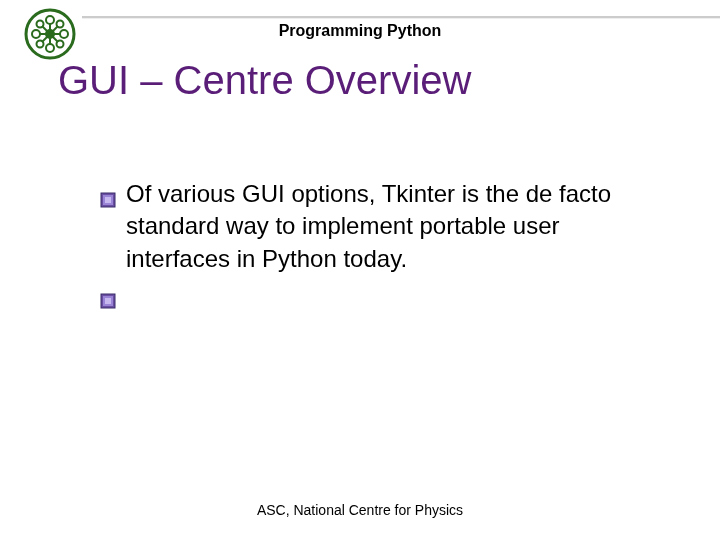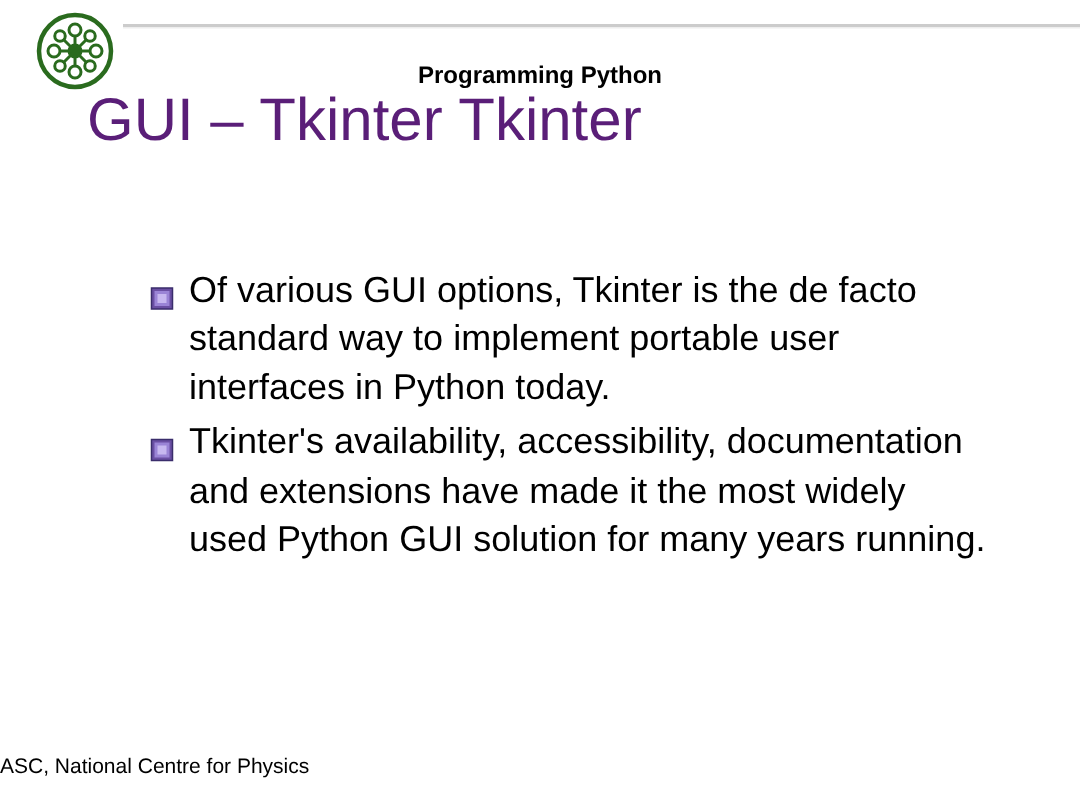--- a/index.html
+++ b/index.html
@@ -31,21 +31,20 @@
   .course-title {
     position: absolute;
     top: 22px;
     left: 0;
     right: 0;
     text-align: center;
     font-family: "Comic Sans MS", cursive, sans-serif;
     font-weight: bold;
     font-size: 16px;
     color: #000;
-    margin-top: 20px;
   }
   .slide-title {
     position: absolute;
     top: 58px;
     left: 58px;
     font-family: Verdana, Geneva, sans-serif;
     font-size: 40px;
     color: #5a1e78;
     font-weight: normal;
   }
@@ -70,20 +69,21 @@
     left: 0;
     top: 6px;
     width: 16px;
     height: 16px;
   }
   .footer {
     position: absolute;
     bottom: 22px;
     left: 0;
     right: 0;
+    text-align: center;
     font-family: "Comic Sans MS", cursive, sans-serif;
     font-size: 14px;
     color: #000;
   }
 </style>
 </head>
 <body>
 
 <div class="header-bar"></div>
 
@@ -103,38 +103,37 @@
       <line x1="26" y1="16" x2="26" y2="36"></line>
       <line x1="16" y1="26" x2="36" y2="26"></line>
       <line x1="18" y1="18" x2="34" y2="34"></line>
       <line x1="34" y1="18" x2="18" y2="34"></line>
     </g>
   </svg>
 </div>
 
 <div class="course-title">Programming Python</div>
 
-<div class="slide-title">GUI – Tkinter Tkinter</div>
+<div class="slide-title">GUI – Centre Overview</div>
 
 <div class="content">
   <div class="bullet">
     <span class="marker">
       <svg viewBox="0 0 16 16" width="16" height="16">
         <rect x="1" y="1" width="14" height="14" fill="#6a4fa3" stroke="#3a2d6b" stroke-width="1"></rect>
         <rect x="3" y="3" width="10" height="10" fill="#9a84d6"></rect>
         <rect x="5" y="5" width="6" height="6" fill="#c7b8f0"></rect>
       </svg>
     </span>
     <span>Of various GUI options, Tkinter is the de facto standard way to implement portable user interfaces in Python today.</span>
   </div>
   <div class="bullet">
     <span class="marker">
       <svg viewBox="0 0 16 16" width="16" height="16">
         <rect x="1" y="1" width="14" height="14" fill="#6a4fa3" stroke="#3a2d6b" stroke-width="1"></rect>
         <rect x="3" y="3" width="10" height="10" fill="#9a84d6"></rect>
         <rect x="5" y="5" width="6" height="6" fill="#c7b8f0"></rect>
       </svg>
     </span>
-    <span>Tkinter's availability, accessibility, documentation and extensions have made it the most widely used Python GUI solution for many years running.</span>
   </div>
 </div>
 
 <div class="footer">ASC, National Centre for Physics</div>
 
 </body></html>

